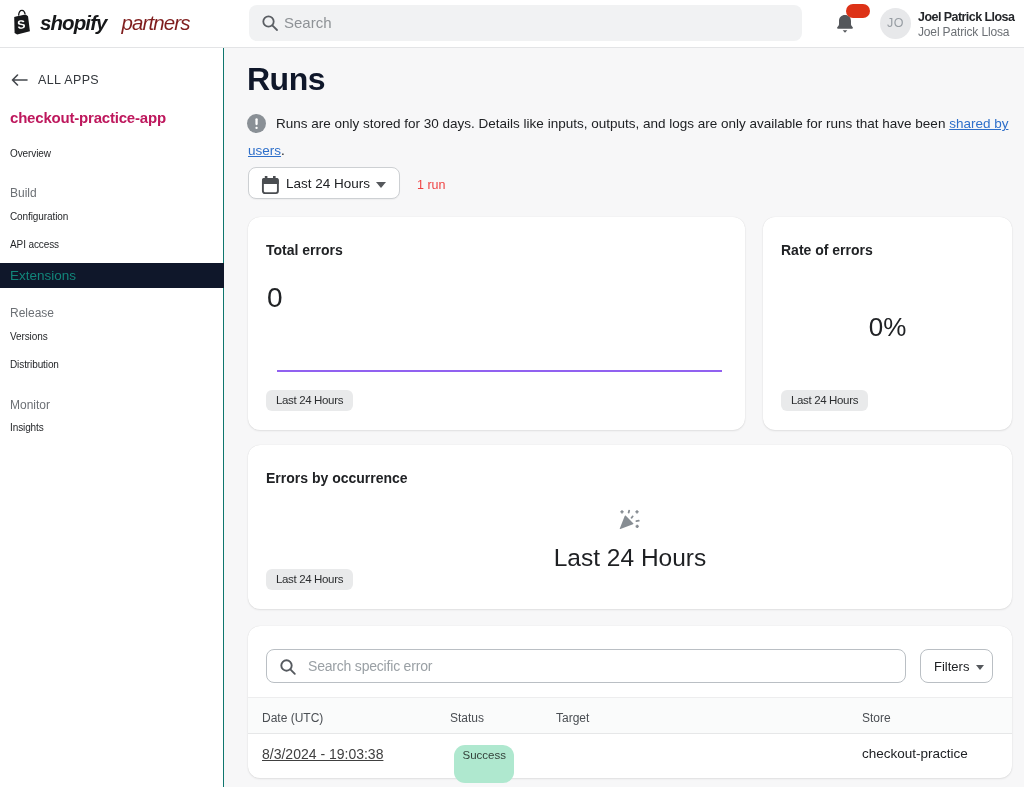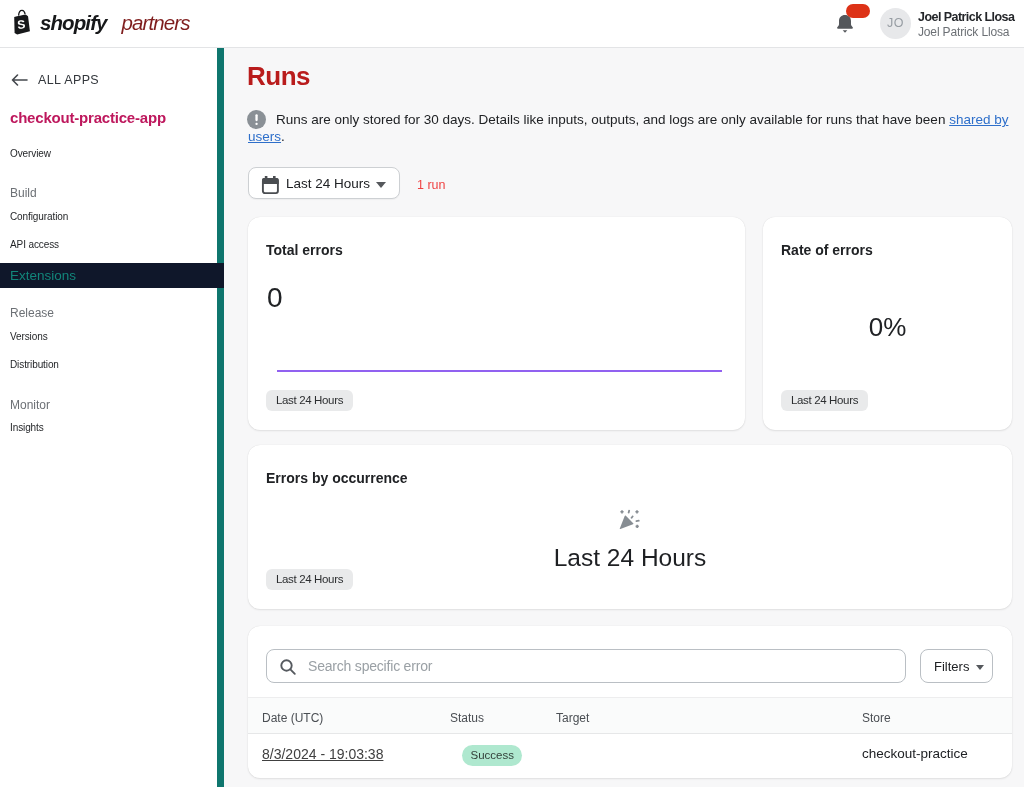--- a/index.html
+++ b/index.html
@@ -15,32 +15,32 @@
 #hsearch { position:absolute; left:249px; top:5px; width:553px; height:36px; background:#f1f2f3; border-radius:8px; }
 #hsearch .mag { position:absolute; left:12px; top:9px; }
 #hsearch .ph { position:absolute; left:35px; top:9px; font-size:15px; color:#8e9296; }
 #bellwrap { position:absolute; left:832px; top:5px; }
 #bellbadge { position:absolute; left:846px; top:4px; width:21px; height:14px; background:#dd3217; border-radius:7px; color:#fff; font-size:11px; font-weight:bold; text-align:center; line-height:14px; z-index:2;padding-left:24px; }
 #avatar { position:absolute; left:880px; top:8px; width:31px; height:31px; border-radius:50%; background:#e7e8ea; color:#979da3; font-size:12.5px; text-align:center; line-height:31px; letter-spacing:0.5px; }
 #uname1 { position:absolute; left:918px; top:10px; font-size:12.5px; letter-spacing:-0.55px; font-weight:bold; color:#24262a; white-space:nowrap; }
 #uname2 { position:absolute; left:918px; top:25px; font-size:12px; letter-spacing:-0.15px; color:#6c7075; white-space:nowrap; }
 
 
-#sidebar { position:absolute; left:0; top:48px; width:224px; height:739px; background:#fff; border-right:7px solid #0f766e; }
+#sidebar { position:absolute; left:0; top:48px; width:224px; height:739px; background:#fff; border-right:1px solid #0f766e; }
 .side-item { position:absolute; left:10px; font-size:10px; letter-spacing:-0.1px; color:#1f2124; }
 .side-label { position:absolute; left:10px; font-size:12px; color:#6c7075; }
 #allapps { position:absolute; left:11px; top:25px; font-size:12.5px; color:#33373c; letter-spacing:0.4px; }
 #appname { position:absolute; left:10px; top:61px; font-size:15px; letter-spacing:-0.2px; font-weight:bold; color:#be185d; }
 #selitem { position:absolute; left:0; top:215px; width:254px; height:25px; background:#0f172a; }
 #selitem span { position:absolute; left:10px; top:5px; font-size:13.5px; color:#12857a; }
 
 
 #main { position:absolute; left:224px; top:48px; width:800px; height:739px; background:#f7f7f8; }
-h1 { position:absolute; left:247px; top:61px; font-size:26px; letter-spacing:-0.5px; font-weight:bold; color:#b91c1c; }
-#banner { position:absolute; left:248px; top:110px; width:768px; font-size:13.5px; line-height:16px; color:#202225; }
+h1 { position:absolute; left:247px; top:61px; font-size:32px; letter-spacing:-0.5px; font-weight:bold; color:#0f172a; }
+#banner { position:absolute; left:248px; top:110px; width:768px; font-size:13.5px; line-height:27px; color:#202225; }
 #banner a { color:#2e6fca; }
 #infoico { display:inline-block; vertical-align:-5px; margin-right:10px; margin-left:-1px; }
 #datebtn { position:absolute; left:248px; top:167px; width:152px; height:32px; background:#fff; border:1px solid #cdd0d3; border-radius:8px; box-shadow:0 1px 1px rgba(0,0,0,.04); }
 #datebtn .cal { position:absolute; left:12px; top:7px; }
 #datebtn .lbl { position:absolute; left:37px; top:8px; font-size:13.5px; color:#202225; }
 #datebtn .car { position:absolute; left:127px; top:14px; width:0; height:0; border-left:5px solid transparent; border-right:5px solid transparent; border-top:6px solid #55585c; }
 #onerun { position:absolute; left:417px; top:178px; font-size:12.5px; color:#ef4444; }
 
 .card { position:absolute; background:#fff; border-radius:12px; box-shadow:0 1px 2px rgba(0,0,0,.09), 0 0 1px rgba(0,0,0,.12); }
 #card1 { left:248px; top:217px; width:497px; height:213px; }
@@ -58,34 +58,41 @@
 #serr { position:absolute; left:18px; top:23px; width:640px; height:34px; border:1px solid #babfc4; border-radius:8px; background:#fff; }
 #serr .mag { position:absolute; left:12px; top:8px; }
 #serr .ph { position:absolute; left:41px; top:8px; font-size:14px; letter-spacing:-0.2px; color:#9aa0a5; }
 #filters { position:absolute; left:672px; top:23px; width:73px; height:34px; border:1px solid #babfc4; border-radius:8px; background:#fff; }
 #filters .lbl { position:absolute; left:13px; top:9px; font-size:13px; color:#202225; }
 #filters .car { position:absolute; left:55px; top:15px; width:0; height:0; border-left:4.5px solid transparent; border-right:4.5px solid transparent; border-top:5px solid #55585c; }
 #thead { position:absolute; left:0; top:71px; width:764px; height:37px; background:#fafbfb; border-top:1px solid #ededee; border-bottom:1px solid #e6e7e8; }
 #thead span { position:absolute; top:13px; font-size:12px; color:#4a4e53; }
 #trow { position:absolute; left:0; top:108px; width:764px; height:44px; }
 #trow .c1 { position:absolute; left:14px; top:12px; font-size:14px; color:#404040; text-decoration:underline; }
-#trow .pill { position:absolute; left:214px; top:11px; height:21px; border-radius:11px; background:#afe8cf; font-size:11.5px; color:#33403a; line-height:21px; padding:0 8.5px; }
+#trow .pill { position:absolute; left:206px; top:11px; height:38px; border-radius:11px; background:#afe8cf; font-size:11.5px; color:#33403a; line-height:21px; padding:0 8.5px; }
 #trow .c3 { position:absolute; left:308px; top:12px; font-size:14px; color:#202225; }
 #trow .c4 { position:absolute; left:614px; top:12px; font-size:13.5px; color:#202225; }
 </style>
 </head>
 <body>
 
 <div id="header">
   <svg id="logo" width="19" height="27" viewBox="0 0 19 27">
     <path d="M6.6 6.6 C6.8 3.6 8.3 1.3 10.1 1.4 C11.7 1.5 12.7 3.0 13.1 5.2" fill="none" stroke="#17181a" stroke-width="1.3"></path>
     <path d="M2.2 7.9 C5.5 7.0 10.3 6.0 13.7 5.4 L16.0 7.3 L17.9 22.3 L5.2 25.6 L2.6 24.0 Z" fill="#17181a"></path>
     <text x="5.4" y="19.6" font-family="Liberation Sans" font-size="12" font-weight="bold" fill="#fff" transform="rotate(-6 9 16)">S</text>
   </svg>
   <div id="logoword"><b>shopify</b><span class="pt">partners</span></div>
+  <div id="hsearch">
+    <svg class="mag" width="18" height="18" viewBox="0 0 18 18">
+        <circle cx="7.5" cy="7.5" r="5.2" fill="none" stroke="#5a5e63" stroke-width="1.8"></circle>
+        <line x1="11.6" y1="11.6" x2="16" y2="16" stroke="#5a5e63" stroke-width="1.8" stroke-linecap="round"></line>
+      </svg>
+    <span class="ph">Search</span>
+  </div>
   <svg id="bellwrap" width="26" height="34" viewBox="0 0 26 34">
     <path d="M13 10 C9.4 10 7 12.5 7 15.9 L7 19.3 C7 19.8 6.8 20.3 6.5 20.7 L5.3 22.2 C4.8 22.8 5.2 23.7 6 23.7 L20 23.7 C20.8 23.7 21.2 22.8 20.7 22.2 L19.5 20.7 C19.2 20.3 19 19.8 19 19.3 L19 15.9 C19 12.5 16.6 10 13 10 Z" fill="#54575b"></path>
     <path d="M10.7 25.2 L15.3 25.2 L13 27.8 Z" fill="#54575b"></path>
   </svg>
   <div id="bellbadge">12</div>
   <div id="avatar">JO</div>
   <div id="uname1">Joel Patrick Llosa</div>
   <div id="uname2">Joel Patrick Llosa</div>
 </div>
 

